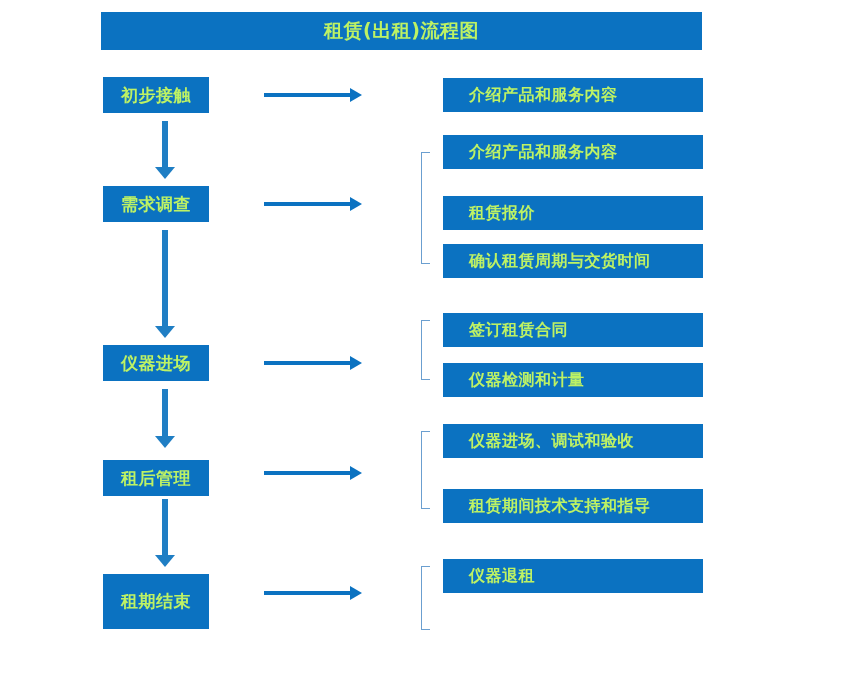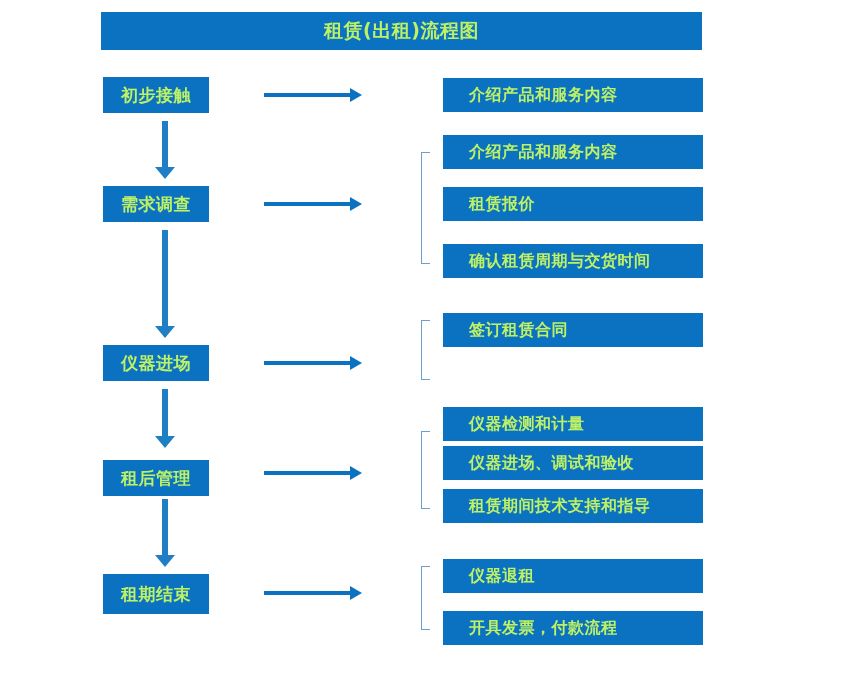--- a/index.html
+++ b/index.html
@@ -50,21 +50,21 @@
     left: 103px;
     width: 106px;
     height: 36px;
     justify-content: center;
     font-size: 17px;
   }
   .stage-0 { top: 77px; }
   .stage-1 { top: 186px; }
   .stage-2 { top: 345px; }
   .stage-3 { top: 460px; font-family: Liberation Serif, serif; }
-  .stage-4 { top: 574px; height: 40px; }
+  .stage-4 { top: 574px; height: 55px; }
 
   
   .detail {
     left: 443px;
     width: 260px;
     height: 34px;
     padding-left: 26px;
     font-size: 16px;
   }
 
@@ -194,29 +194,28 @@
   <div class="bracket" style="top:320px; height:60px;"></div>
 
   <div class="bracket" style="top:431px; height:78px;"></div>
 
   <div class="bracket" style="top:566px; height:64px;"></div>
 
   <div class="box detail" style="top:78px;">介绍产品和服务内容</div>
 
   <div class="box detail" style="top:135px;">介绍产品和服务内容</div>
 
-  <div class="box detail" style="top:187px;">租赁报价</div>
+  <div class="box detail" style="top:196px;">租赁报价</div>
 
   <div class="box detail" style="top:244px;text-align:right;">确认租赁周期与交货时间</div>
 
   <div class="box detail" style="top:313px;">签订租赁合同</div>
 
-  <div class="box detail" style="top:363px;margin-top:44px;">仪器检测和计量</div>
-
-  <div class="box detail" style="top:424px;margin-top:22px;">仪器进场、调试和验收</div>
+  <div class="box detail" style="top:363px;">仪器检测和计量</div>
+
+  <div class="box detail" style="top:424px;">仪器进场、调试和验收</div>
 
   <div class="box detail" style="top:489px;">租赁期间技术支持和指导</div>
 
   <div class="box detail" style="top:559px;">仪器退租</div>
 
-  <div class="box detail" style="top:611px;">开具发票，付款流程</div>
 
 </div>
 
 </body></html>

